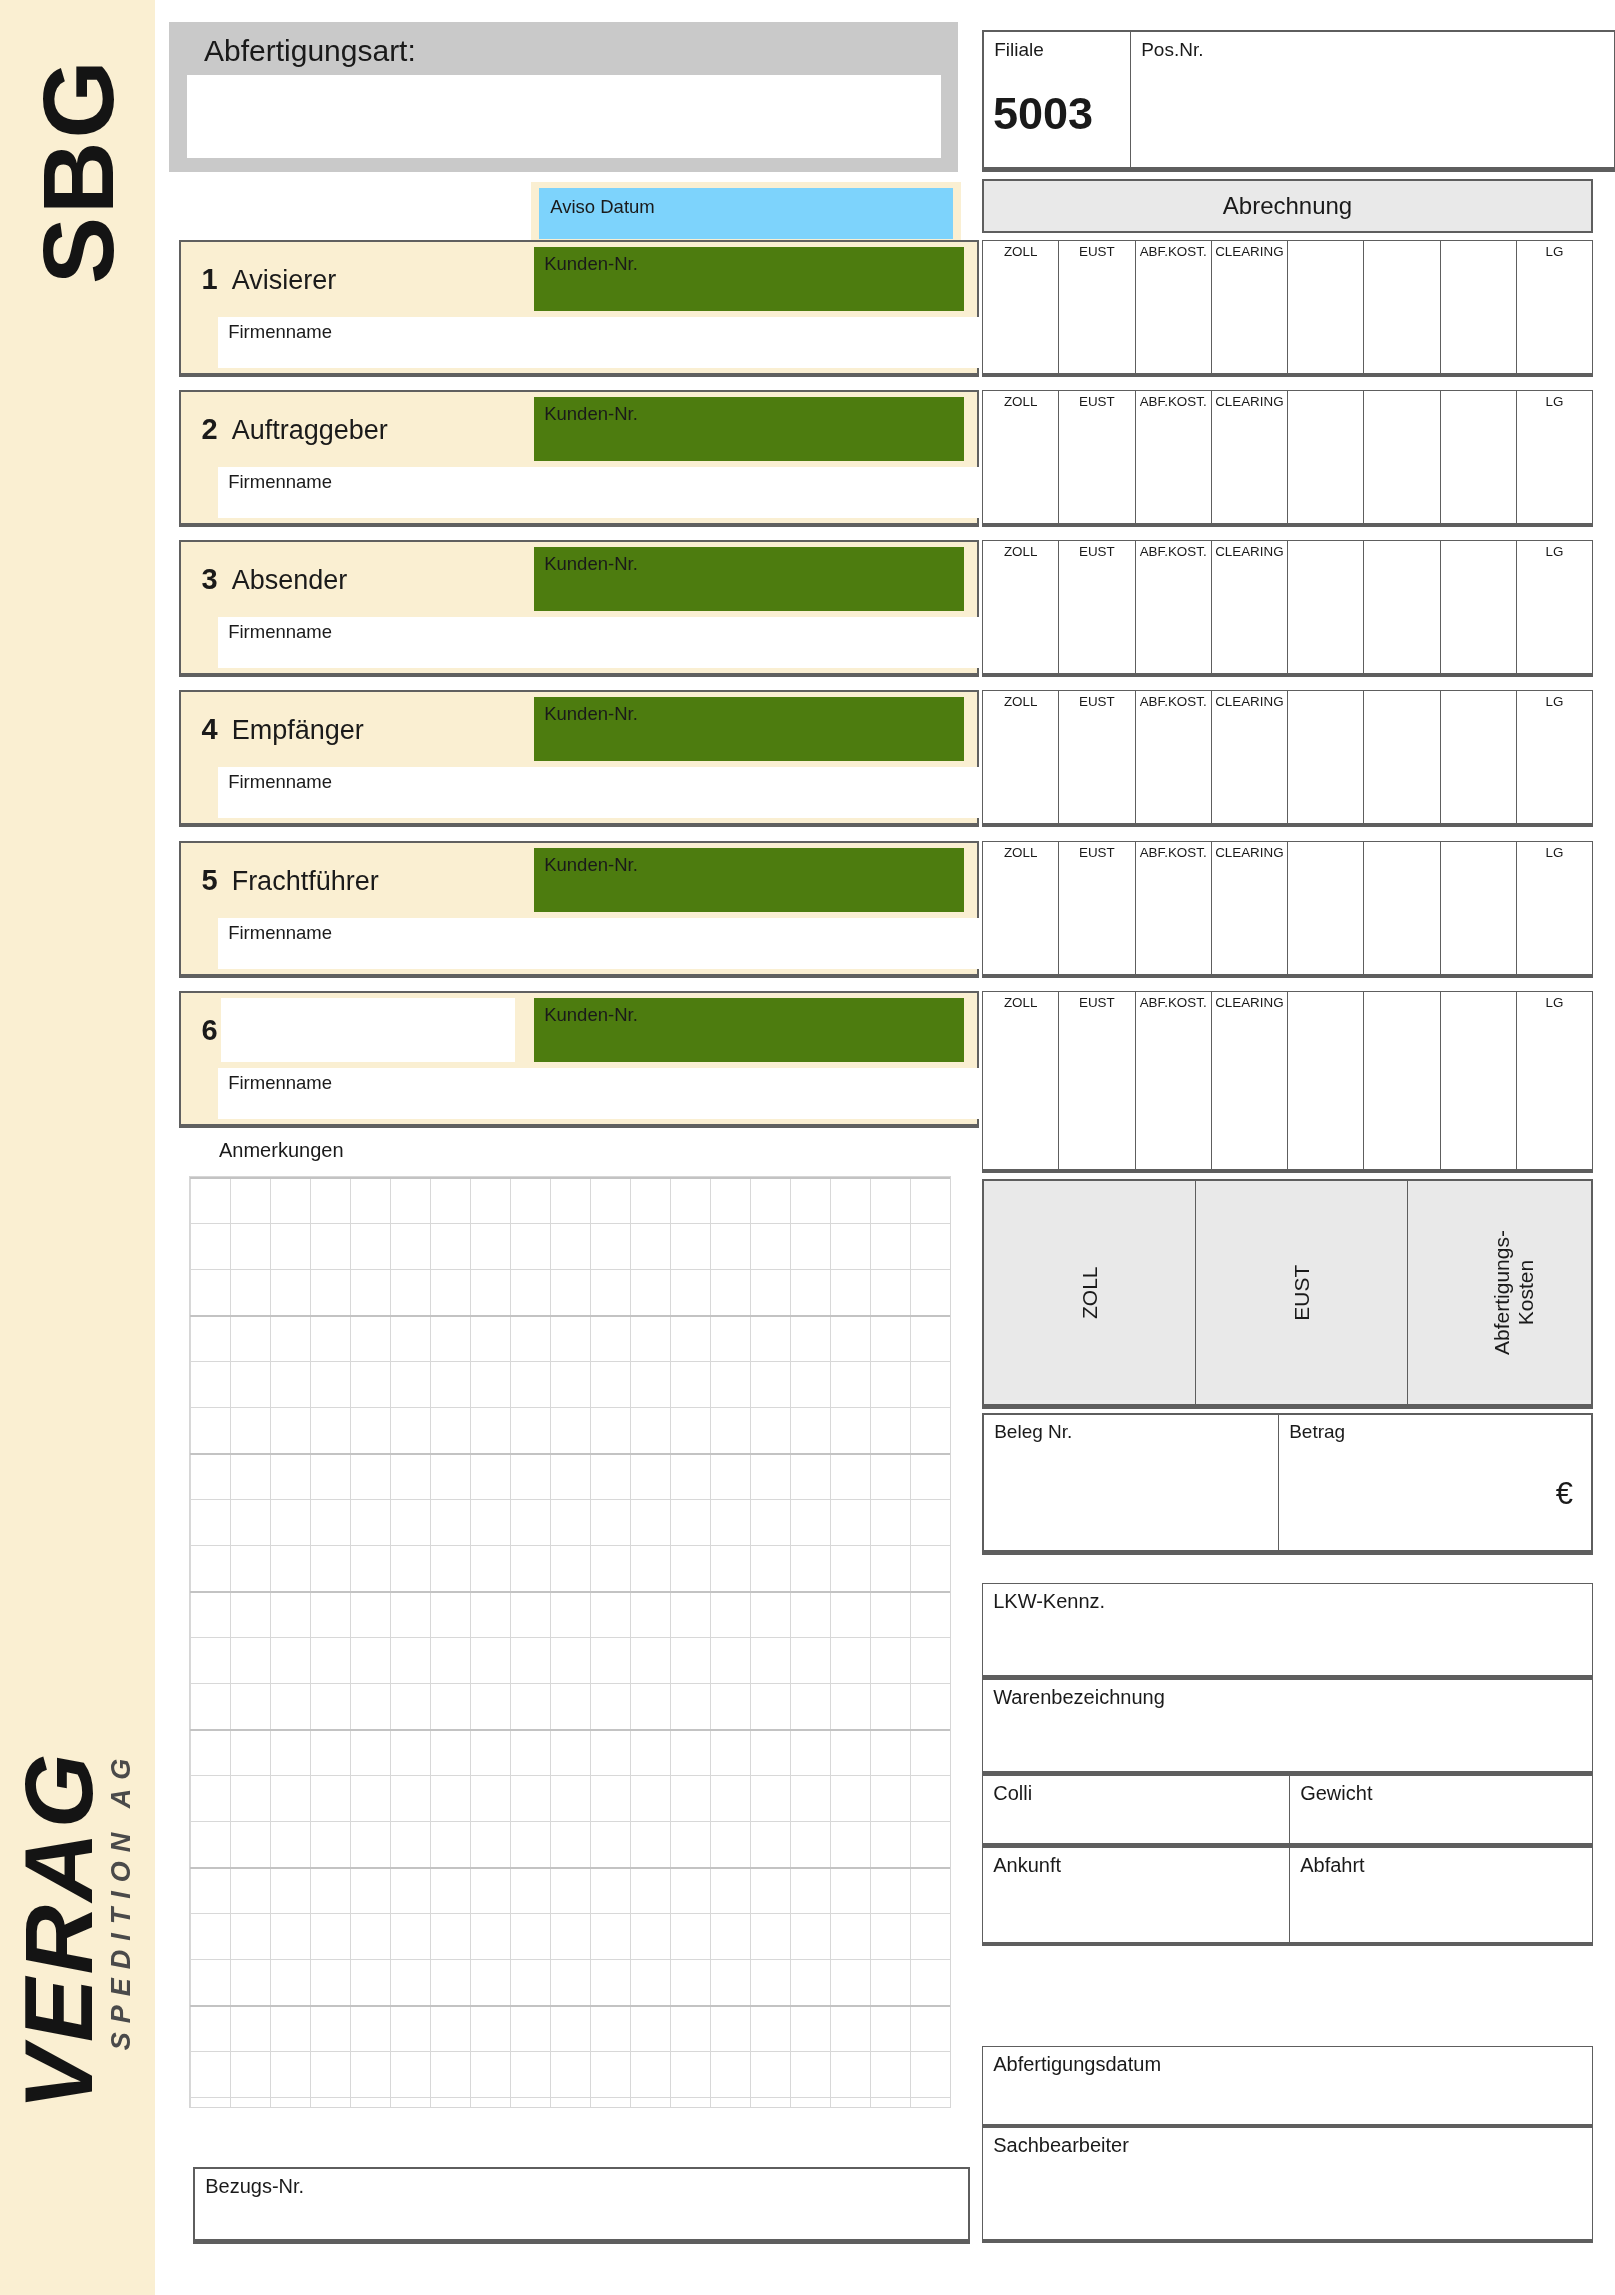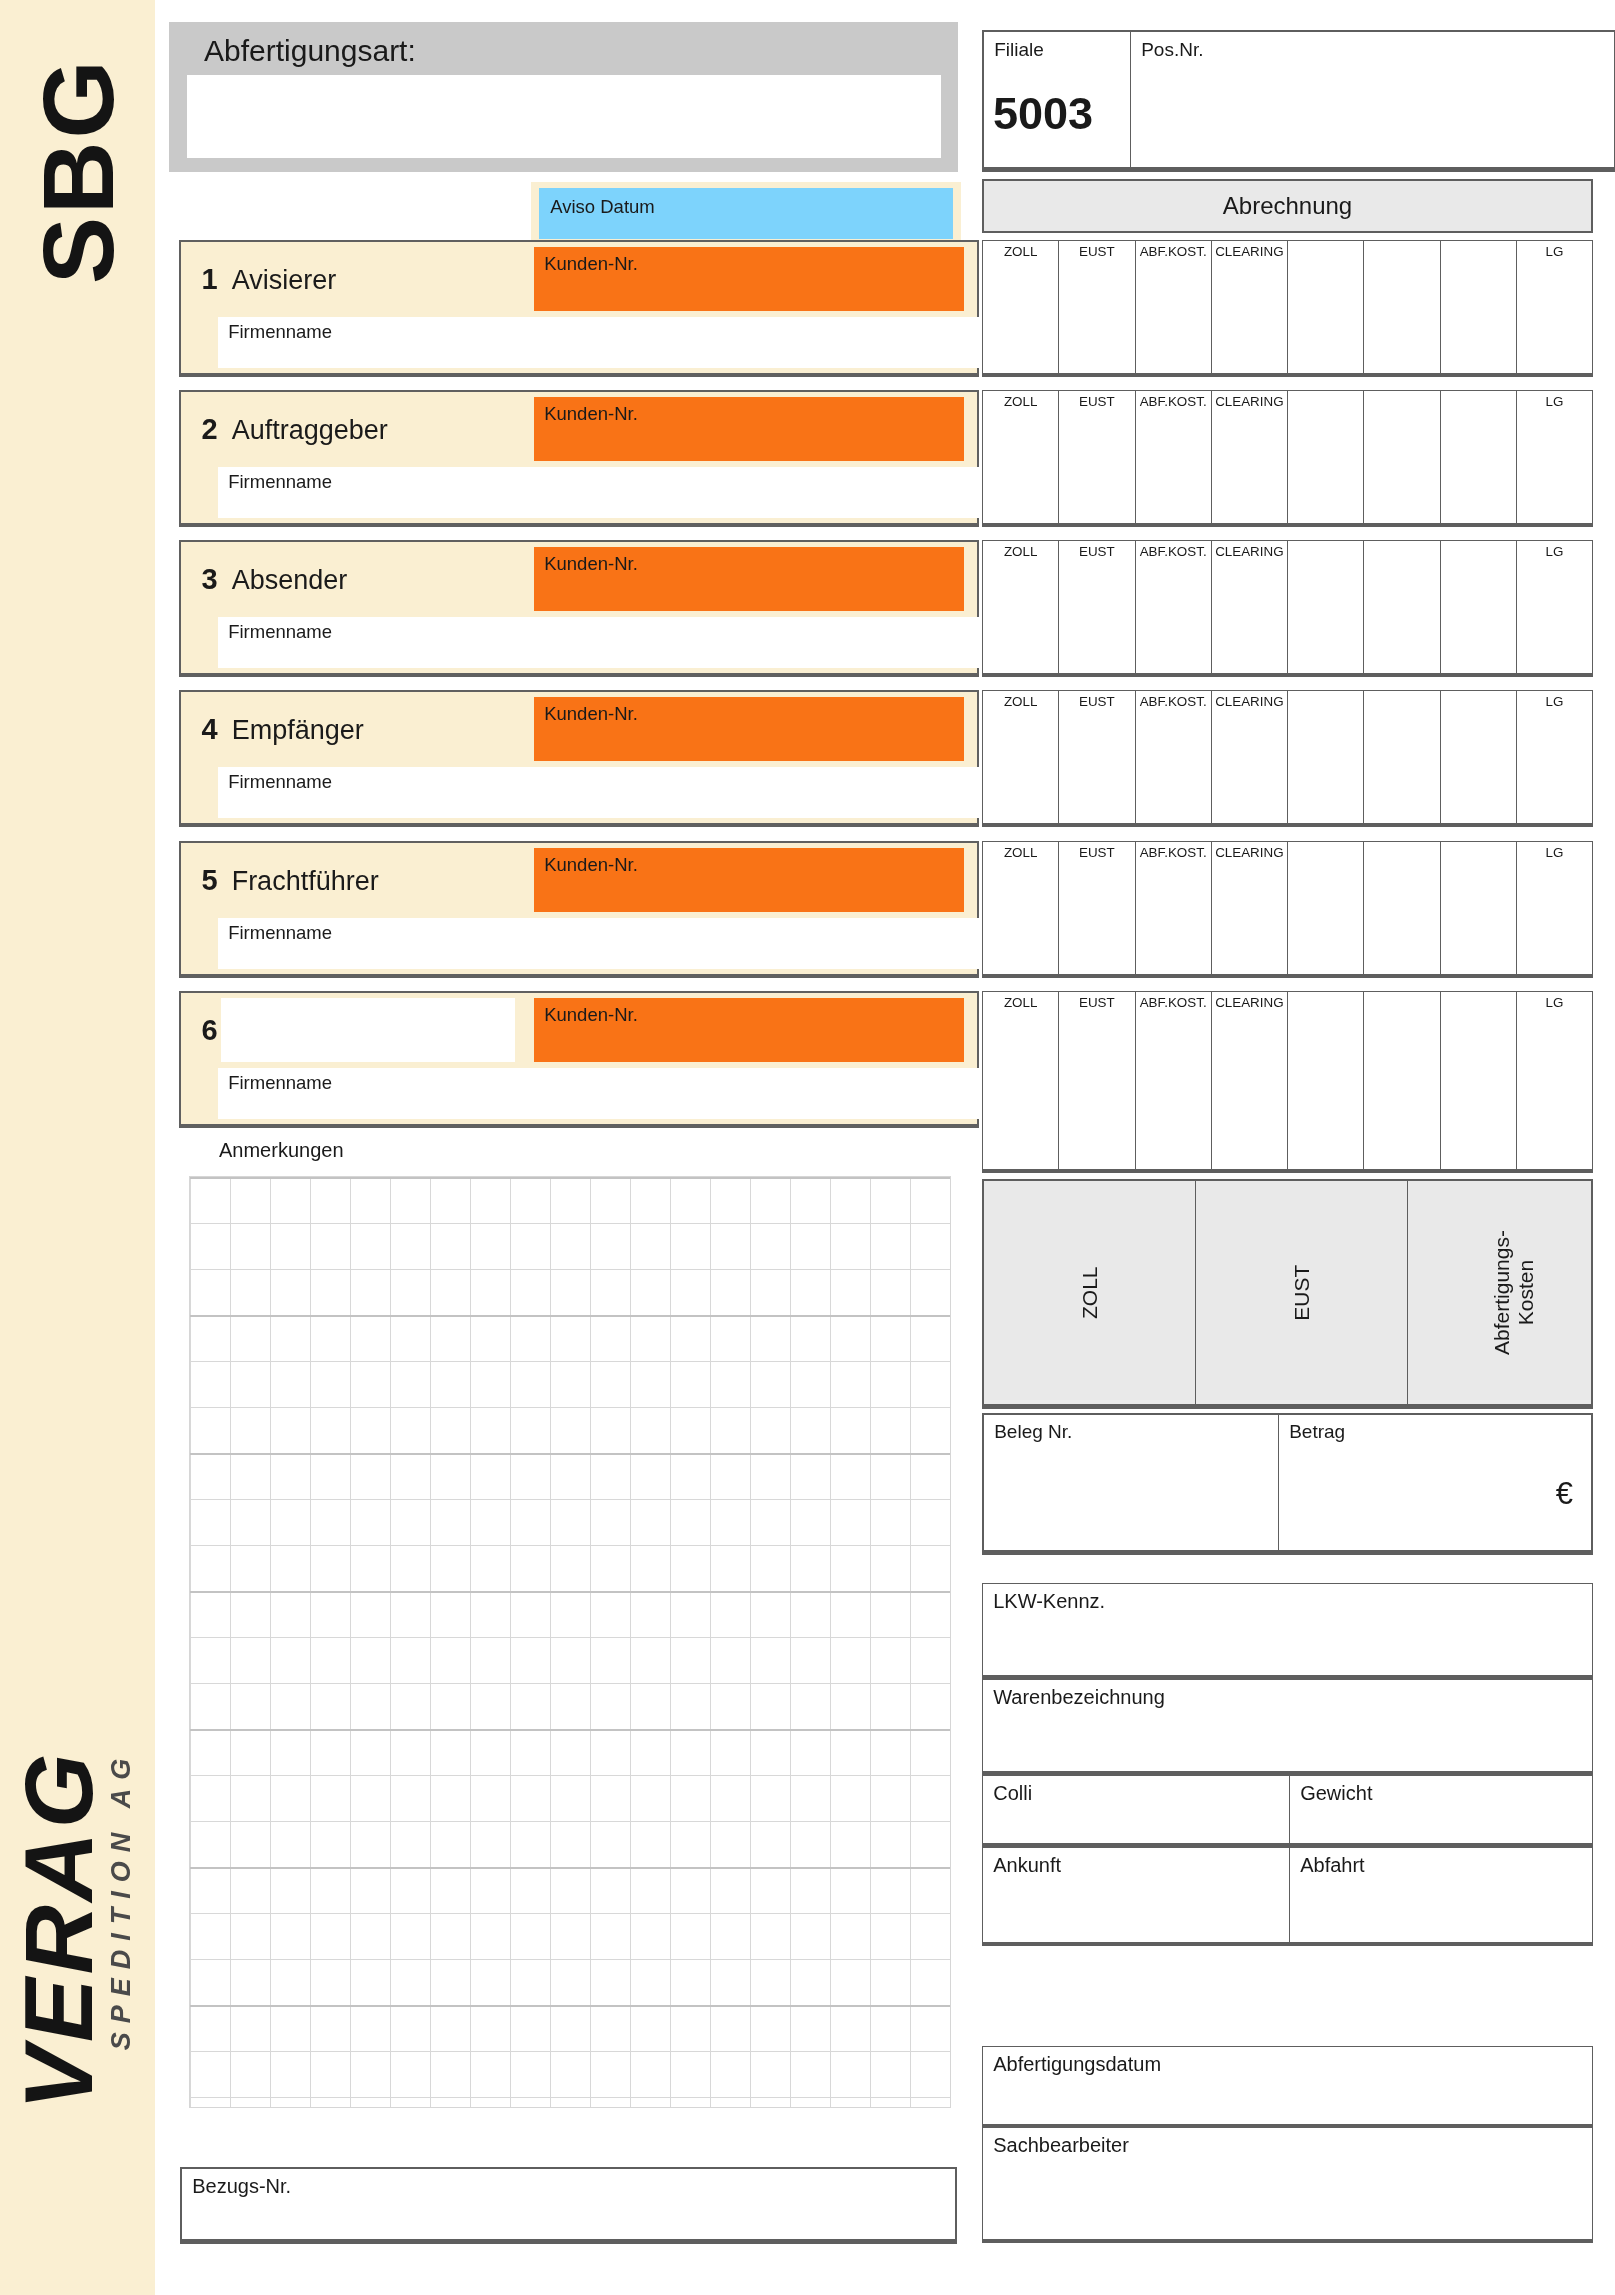--- a/index.html
+++ b/index.html
@@ -30,21 +30,21 @@
   
   #aviso-box{left:531px;top:182px;width:430px;height:61px;background:#FAEFD2;}
   #aviso-inner{position:absolute;left:7.7px;top:6.4px;right:7.7px;bottom:3.8px;background:#7dd3fc;}
   #aviso-label{position:absolute;left:11.5px;top:7.7px;font-size:18.5px;}
   
   .sec{left:179px;width:800px;height:137px;background:#FAEFD2;
        border:2.6px solid #606060;border-bottom-width:4.5px;box-sizing:border-box;}
   .sec .numline{position:absolute;left:20.5px;top:20.5px;white-space:nowrap;}
   .sec .num{font-size:29px;font-weight:bold;}
   .sec .name{font-size:27px;margin-left:14px;}
-  .sec .kunden{position:absolute;left:353px;top:5.1px;width:430px;height:64px;background:#f97316;}
+  .sec .kunden{position:absolute;left:353px;top:5.1px;width:430px;height:64px;background:#4d7c0f;}
   .sec .kunden .boxlabel{font-size:18.5px;}
   .sec .blankname{position:absolute;left:40px;top:5.1px;width:294px;height:64px;background:#ffffff;}
   .sec .firmen{position:absolute;left:9px;top:75px;width:777px;height:51px;background:#ffffff;margin-left:28px;}
   .sec .firmen .boxlabel{font-size:18.5px;top:3.8px;}
   
   #abr-header{left:982px;top:179px;width:611px;height:54px;background:#E9E9E9;
               border:2.6px solid #5e5e5e;box-sizing:border-box;
               display:flex;align-items:center;justify-content:center;font-size:24px;}
   .band{left:982px;width:611px;background:#ffffff;border:1.9px solid #5e5e5e;
         border-bottom-width:4.5px;box-sizing:border-box;display:flex;}
@@ -69,21 +69,21 @@
               repeating-linear-gradient(to bottom,#c3c3c3 0 1.9px,transparent 1.9px 138px),
               repeating-linear-gradient(to right,#d8d8d8 0 1.3px,transparent 1.3px 40px),
               repeating-linear-gradient(to bottom,#d8d8d8 0 1.3px,transparent 1.3px 46px);}
   .detrow{background:#ffffff;border:1.9px solid #5e5e5e;border-bottom-width:4.5px;
           box-sizing:border-box;position:absolute;left:982px;width:611px;}
   .detrow .boxlabel{font-size:20px;}
   .half{position:absolute;top:0;bottom:0;}
   .half.l{left:0;width:306px;border-right:1.9px solid #5e5e5e;}
   .half.r{left:307px;right:0;}
   
-  #bezugs-box{left:180px;top:2167px;width:777px;height:77px;}
+  #bezugs-box{left:193px;top:2167px;width:777px;height:77px;}
   #bezugs-box .boxlabel{font-size:20px;}
 </style>
 </head>
 <body>
 
 <div id="page">
 
   <div id="sidebar" class="abs">
     <div class="abs logo-top">SBG</div>
     <div class="abs logo-bottom">

